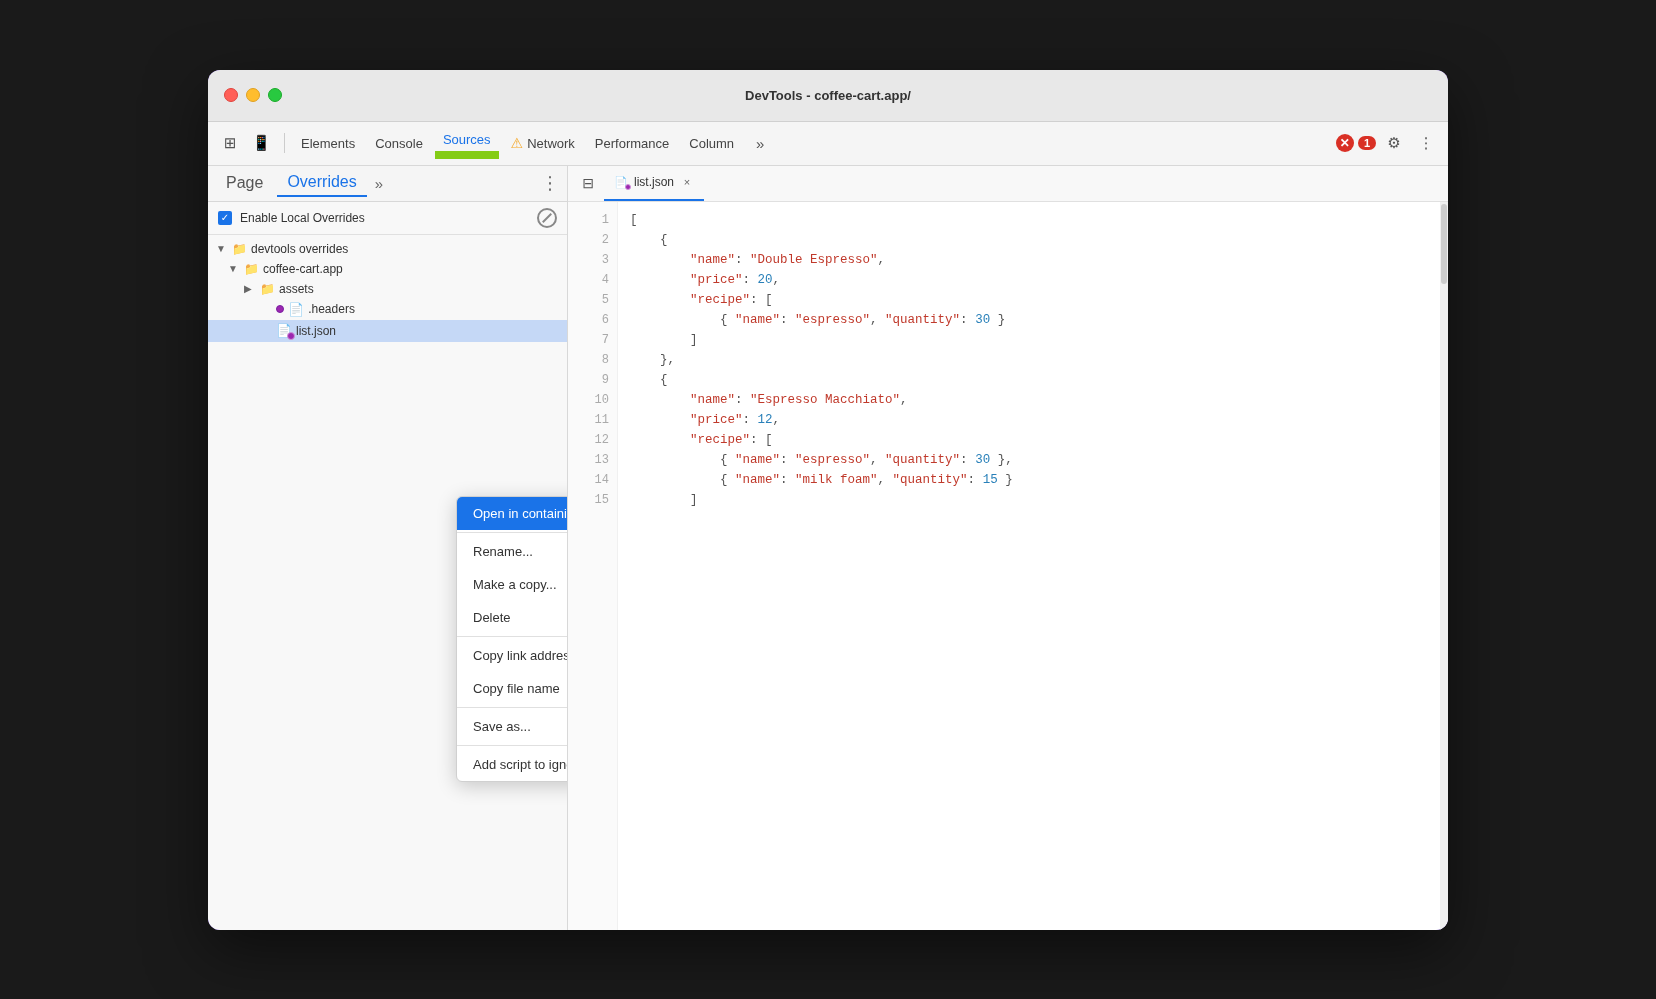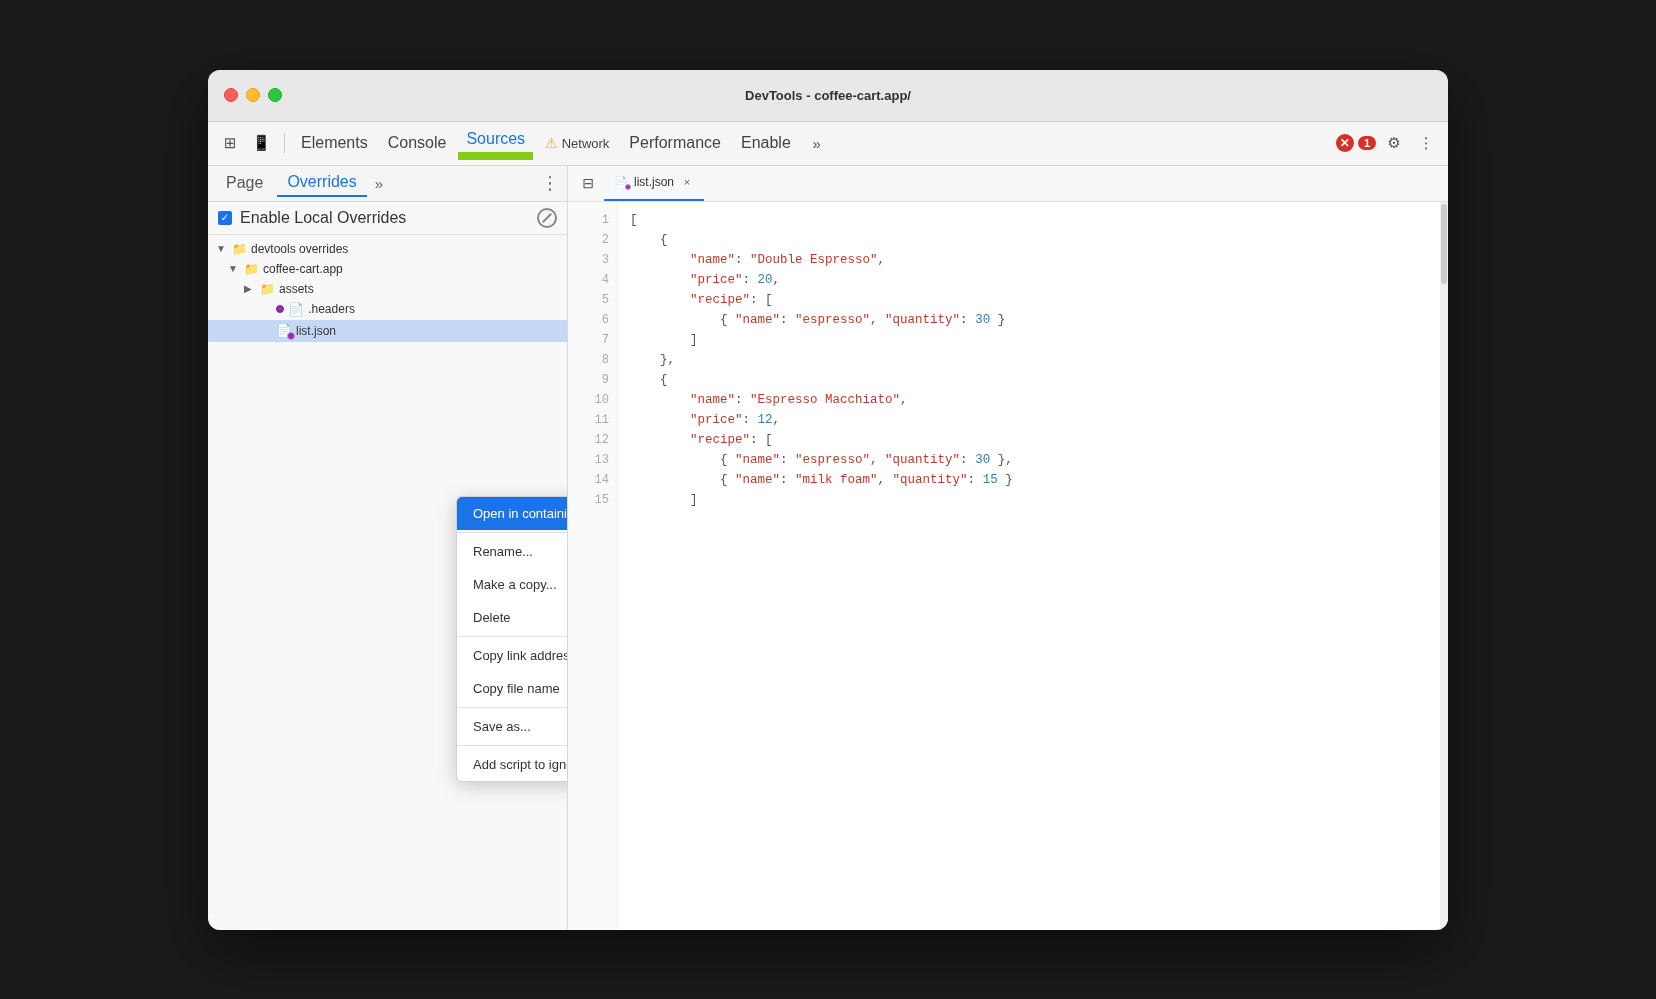--- a/index.html
+++ b/index.html
@@ -58,21 +58,21 @@
       background: #f5f5f5;
       height: 44px;
       display: flex;
       align-items: center;
       border-bottom: 1px solid #d8d8d8;
       padding: 0 8px;
       gap: 4px;
     }
     .toolbar-btn {
       padding: 4px 8px;
-      font-size: 16px;
+      font-size: 13px;
       color: #444;
       cursor: pointer;
       border-radius: 4px;
       border: none;
       background: none;
       white-space: nowrap;
     }
     .toolbar-btn.active {
       color: #1a73e8;
       border-bottom: 8px solid #84cc16;
@@ -172,21 +172,21 @@
       background: #1a73e8;
       border-radius: 2px;
       display: flex;
       align-items: center;
       justify-content: center;
       color: white;
       font-size: 10px;
       flex-shrink: 0;
     }
     .overrides-label {
-      font-size: 16px;
+      font-size: 12px;
       color: #333;
     }
     .block-icon {
       margin-left: auto;
       width: 20px;
       height: 20px;
       border: 2px solid #888;
       border-radius: 50%;
       display: flex;
       align-items: center;
@@ -394,21 +394,21 @@
     <button class="toolbar-icon-btn">📱</button>
     <div class="toolbar-divider"></div>
     <button class="toolbar-btn">Elements</button>
     <button class="toolbar-btn">Console</button>
     <button class="toolbar-btn active">Sources</button>
     <div class="network-warning">
       <span class="warning-icon">⚠</span>
       <span>Network</span>
     </div>
     <button class="toolbar-btn">Performance</button>
-    <button class="toolbar-btn">Enable</button>
+    <button class="toolbar-btn">Column</button>
     <button class="toolbar-icon-btn">»</button>
     <div class="toolbar-right">
       <div style="display:flex;align-items:center;gap:4px;cursor:pointer;">
         <span style="background:#d93025;color:white;border-radius:50%;width:18px;height:18px;display:flex;align-items:center;justify-content:center;font-size:12px;font-weight:bold;">✕</span>
         <span class="error-badge">1</span>
       </div>
       <button class="toolbar-icon-btn">⚙</button>
       <button class="toolbar-icon-btn">⋮</button>
     </div>
   </div>

